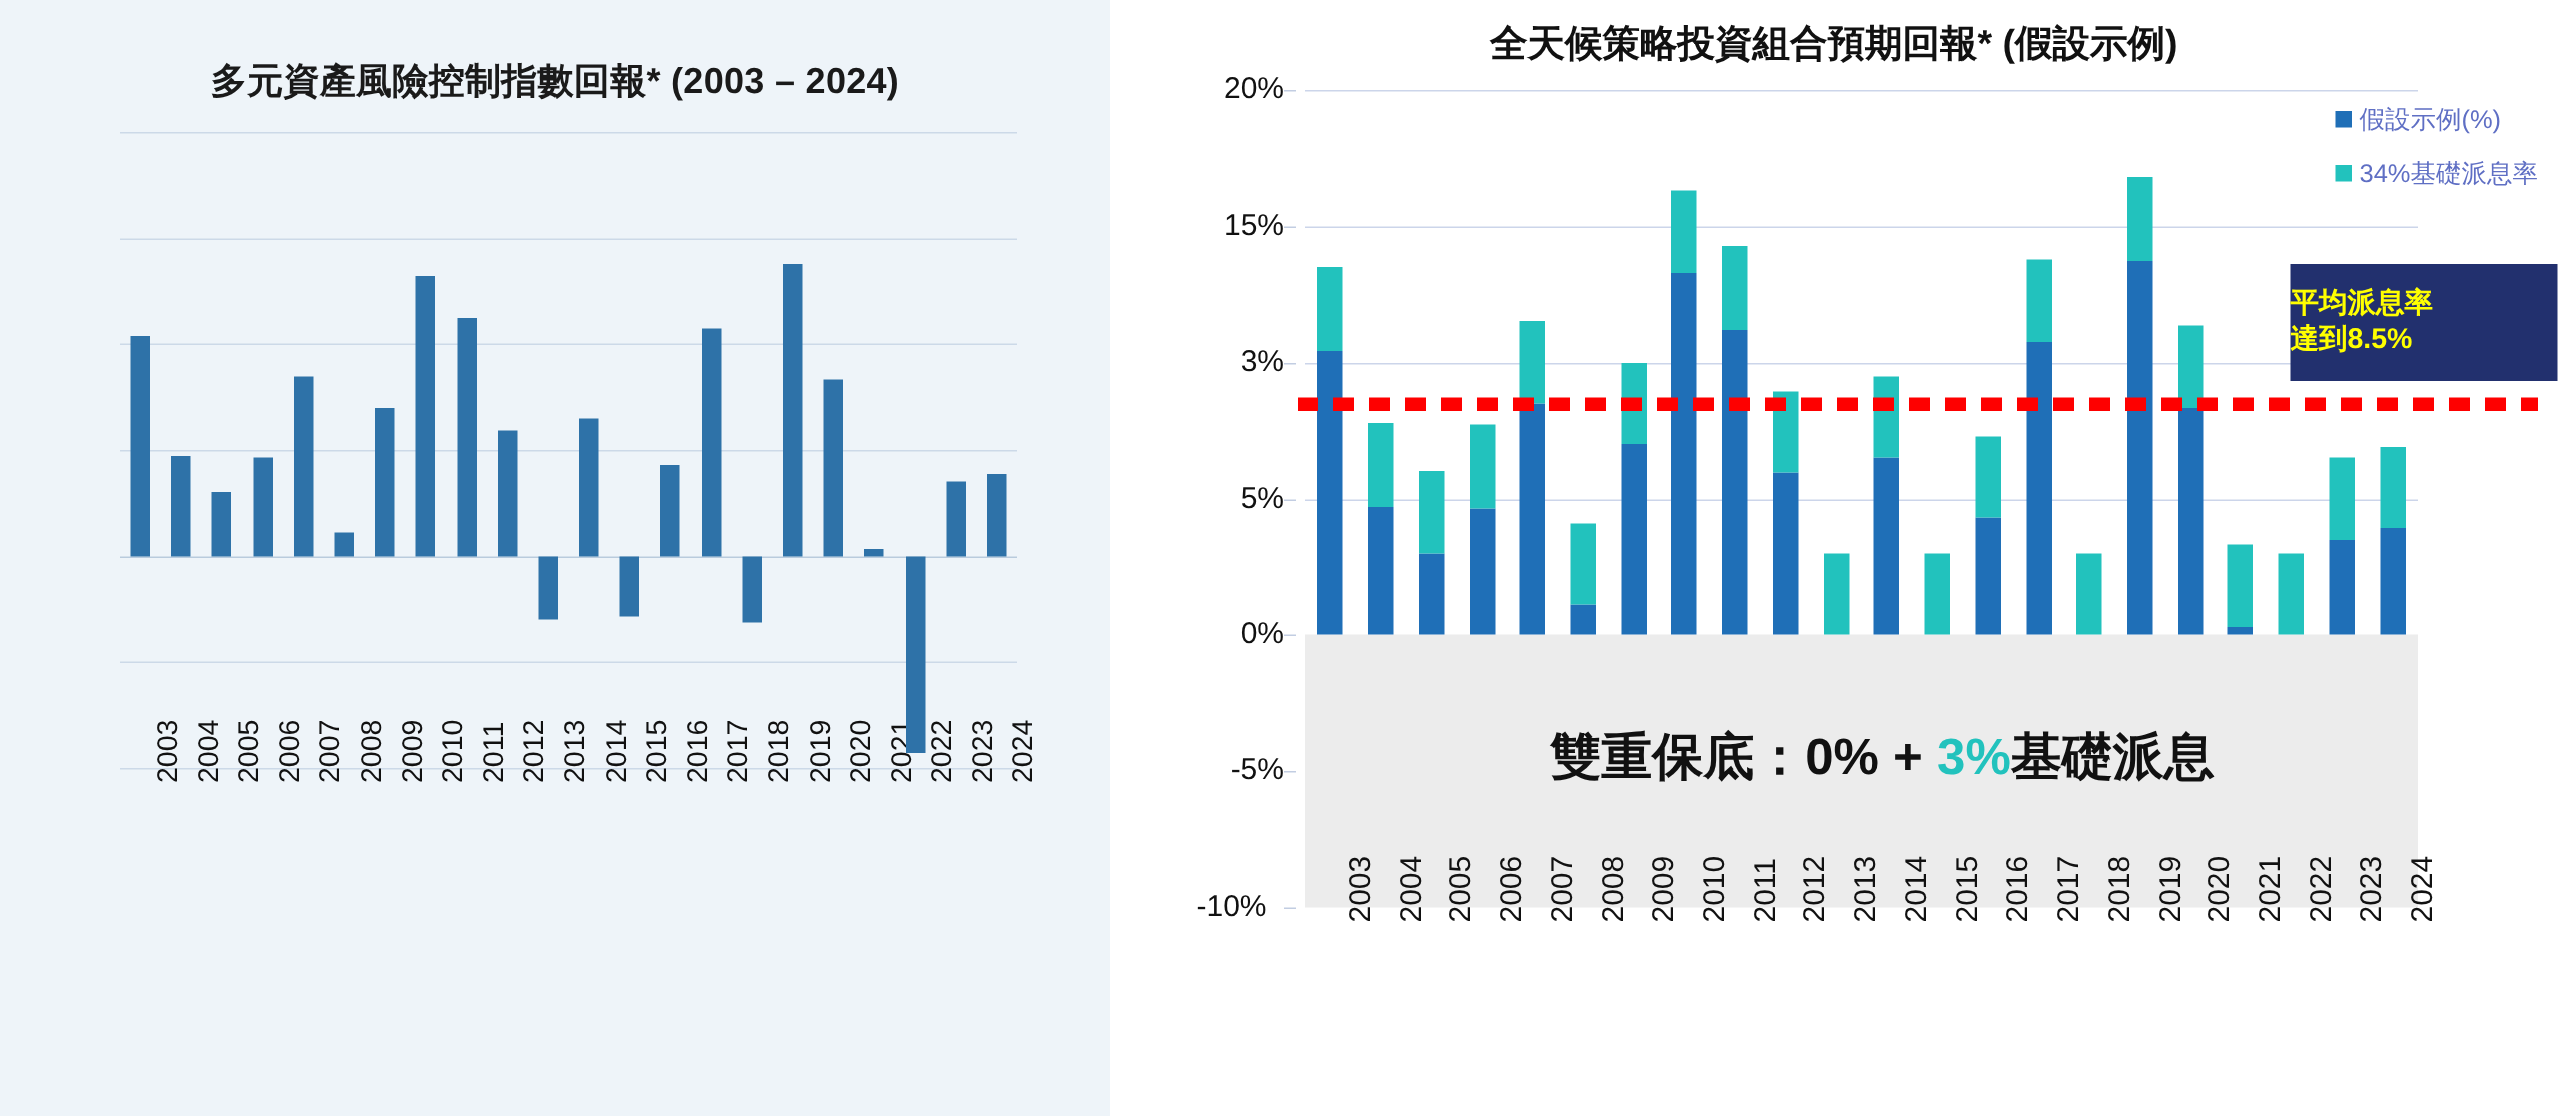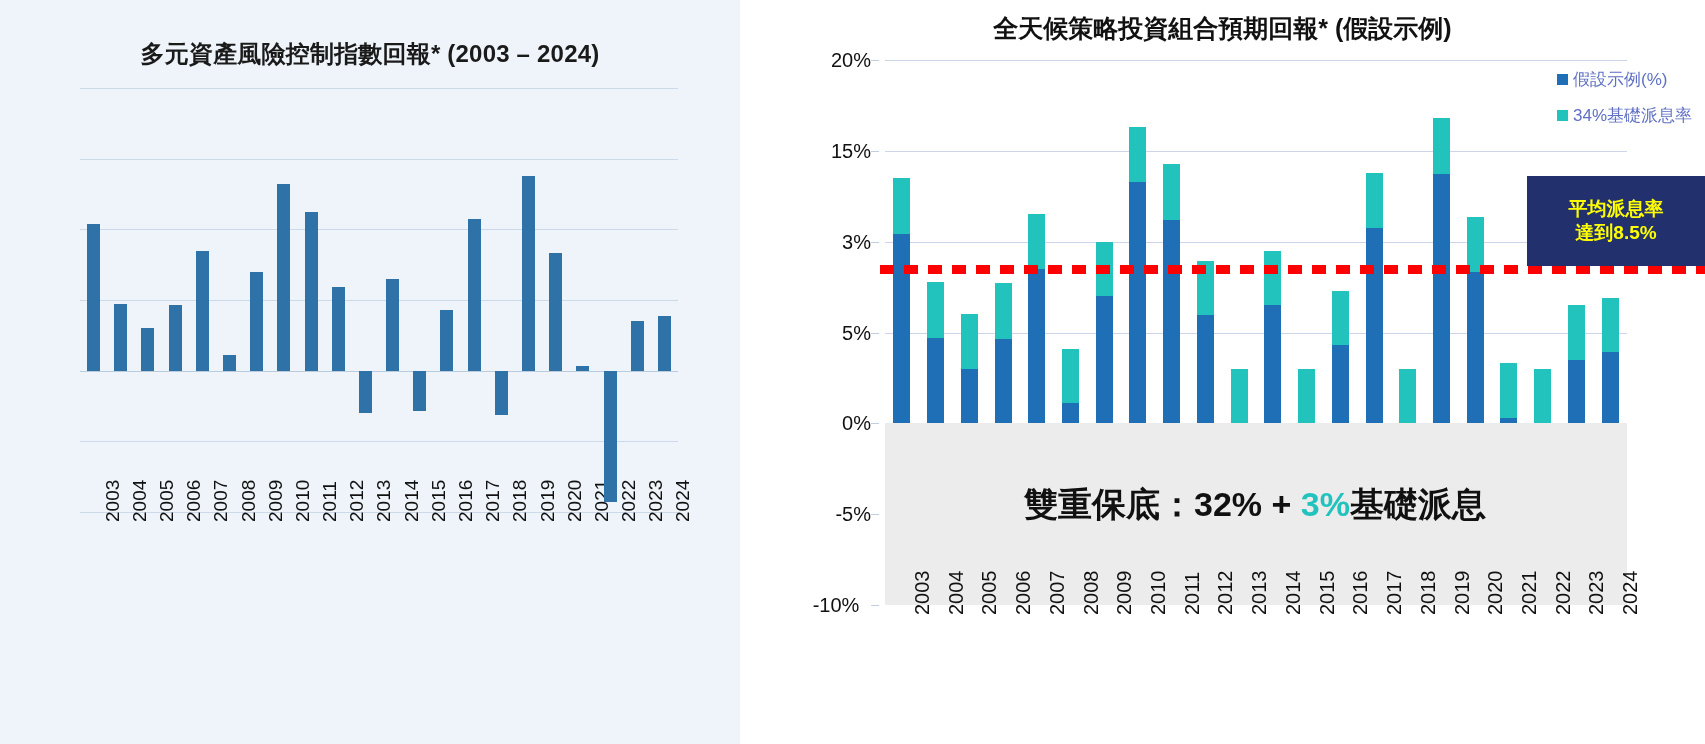--- a/index.html
+++ b/index.html
@@ -41,21 +41,21 @@
   
   .panel-right{
     position:absolute;left:740px;top:0;width:965px;height:744px;
     background:#ffffff;
   }
   .right-title{
     position:absolute;left:0;top:12px;width:965px;text-align:center;
     font-size:25px;font-weight:bold;color:#111;
   }
   .rplot{
-    position:absolute;left:145px;top:60px;width:742px;height:545px;
+    position:absolute;left:130px;top:60px;width:742px;height:545px;
   }
   .rgrid{position:absolute;left:0;right:0;height:1px;background:#ccd5ea;}
   .rband{
     position:absolute;left:0;right:0;background:#ececec;
   }
   .rylab{
     position:absolute;right:756px;width:70px;text-align:right;
     font-size:20px;color:#111;transform:translateY(-50%);
     white-space:nowrap;
   }
@@ -79,23 +79,23 @@
       rgba(255,255,255,0) 14px,rgba(255,255,255,0) 24px);
   }
   .legend{
     position:absolute;right:13px;top:68px;
     display:flex;flex-direction:column;gap:13px;align-items:flex-start;
   }
   .leg-row{display:flex;align-items:center;gap:5px;}
   .leg-sw{width:11px;height:11px;display:inline-block;}
   .leg-tx{font-size:17px;color:#5f6fc4;white-space:nowrap;}
   .callout{
-    position:absolute;right:0px;top:176px;width:178px;height:90px;
+    position:absolute;right:0px;top:176px;width:178px;height:78px;
     background:#22306e;
-    display:flex;flex-direction:column;align-items:center;justify-content:center;
+    display:flex;flex-direction:column;align-items:flex-start;justify-content:center;
     line-height:1.25;
   }
   .callout span{
     color:#ffff00;font-size:19px;font-weight:bold;white-space:nowrap;
   }
   .floorbox{
     position:absolute;left:175px;top:482px;width:680px;
     text-align:center;font-size:34px;font-weight:bold;color:#111;
     white-space:nowrap;
   }
@@ -304,17 +304,17 @@
         <span class="leg-tx">34%基礎派息率</span>
       </div>
     </div>
 
     <div class="callout">
       <span>平均派息率</span>
       <span>達到8.5%</span>
     </div>
 
     <div class="floorbox">
-      <span>雙重保底：32% + </span><span class="teal">3%</span><span>基礎派息</span>
+      <span>雙重保底：0% + </span><span class="teal">3%</span><span>基礎派息</span>
     </div>
   </div>
 
 </div>
 
 </body></html>

